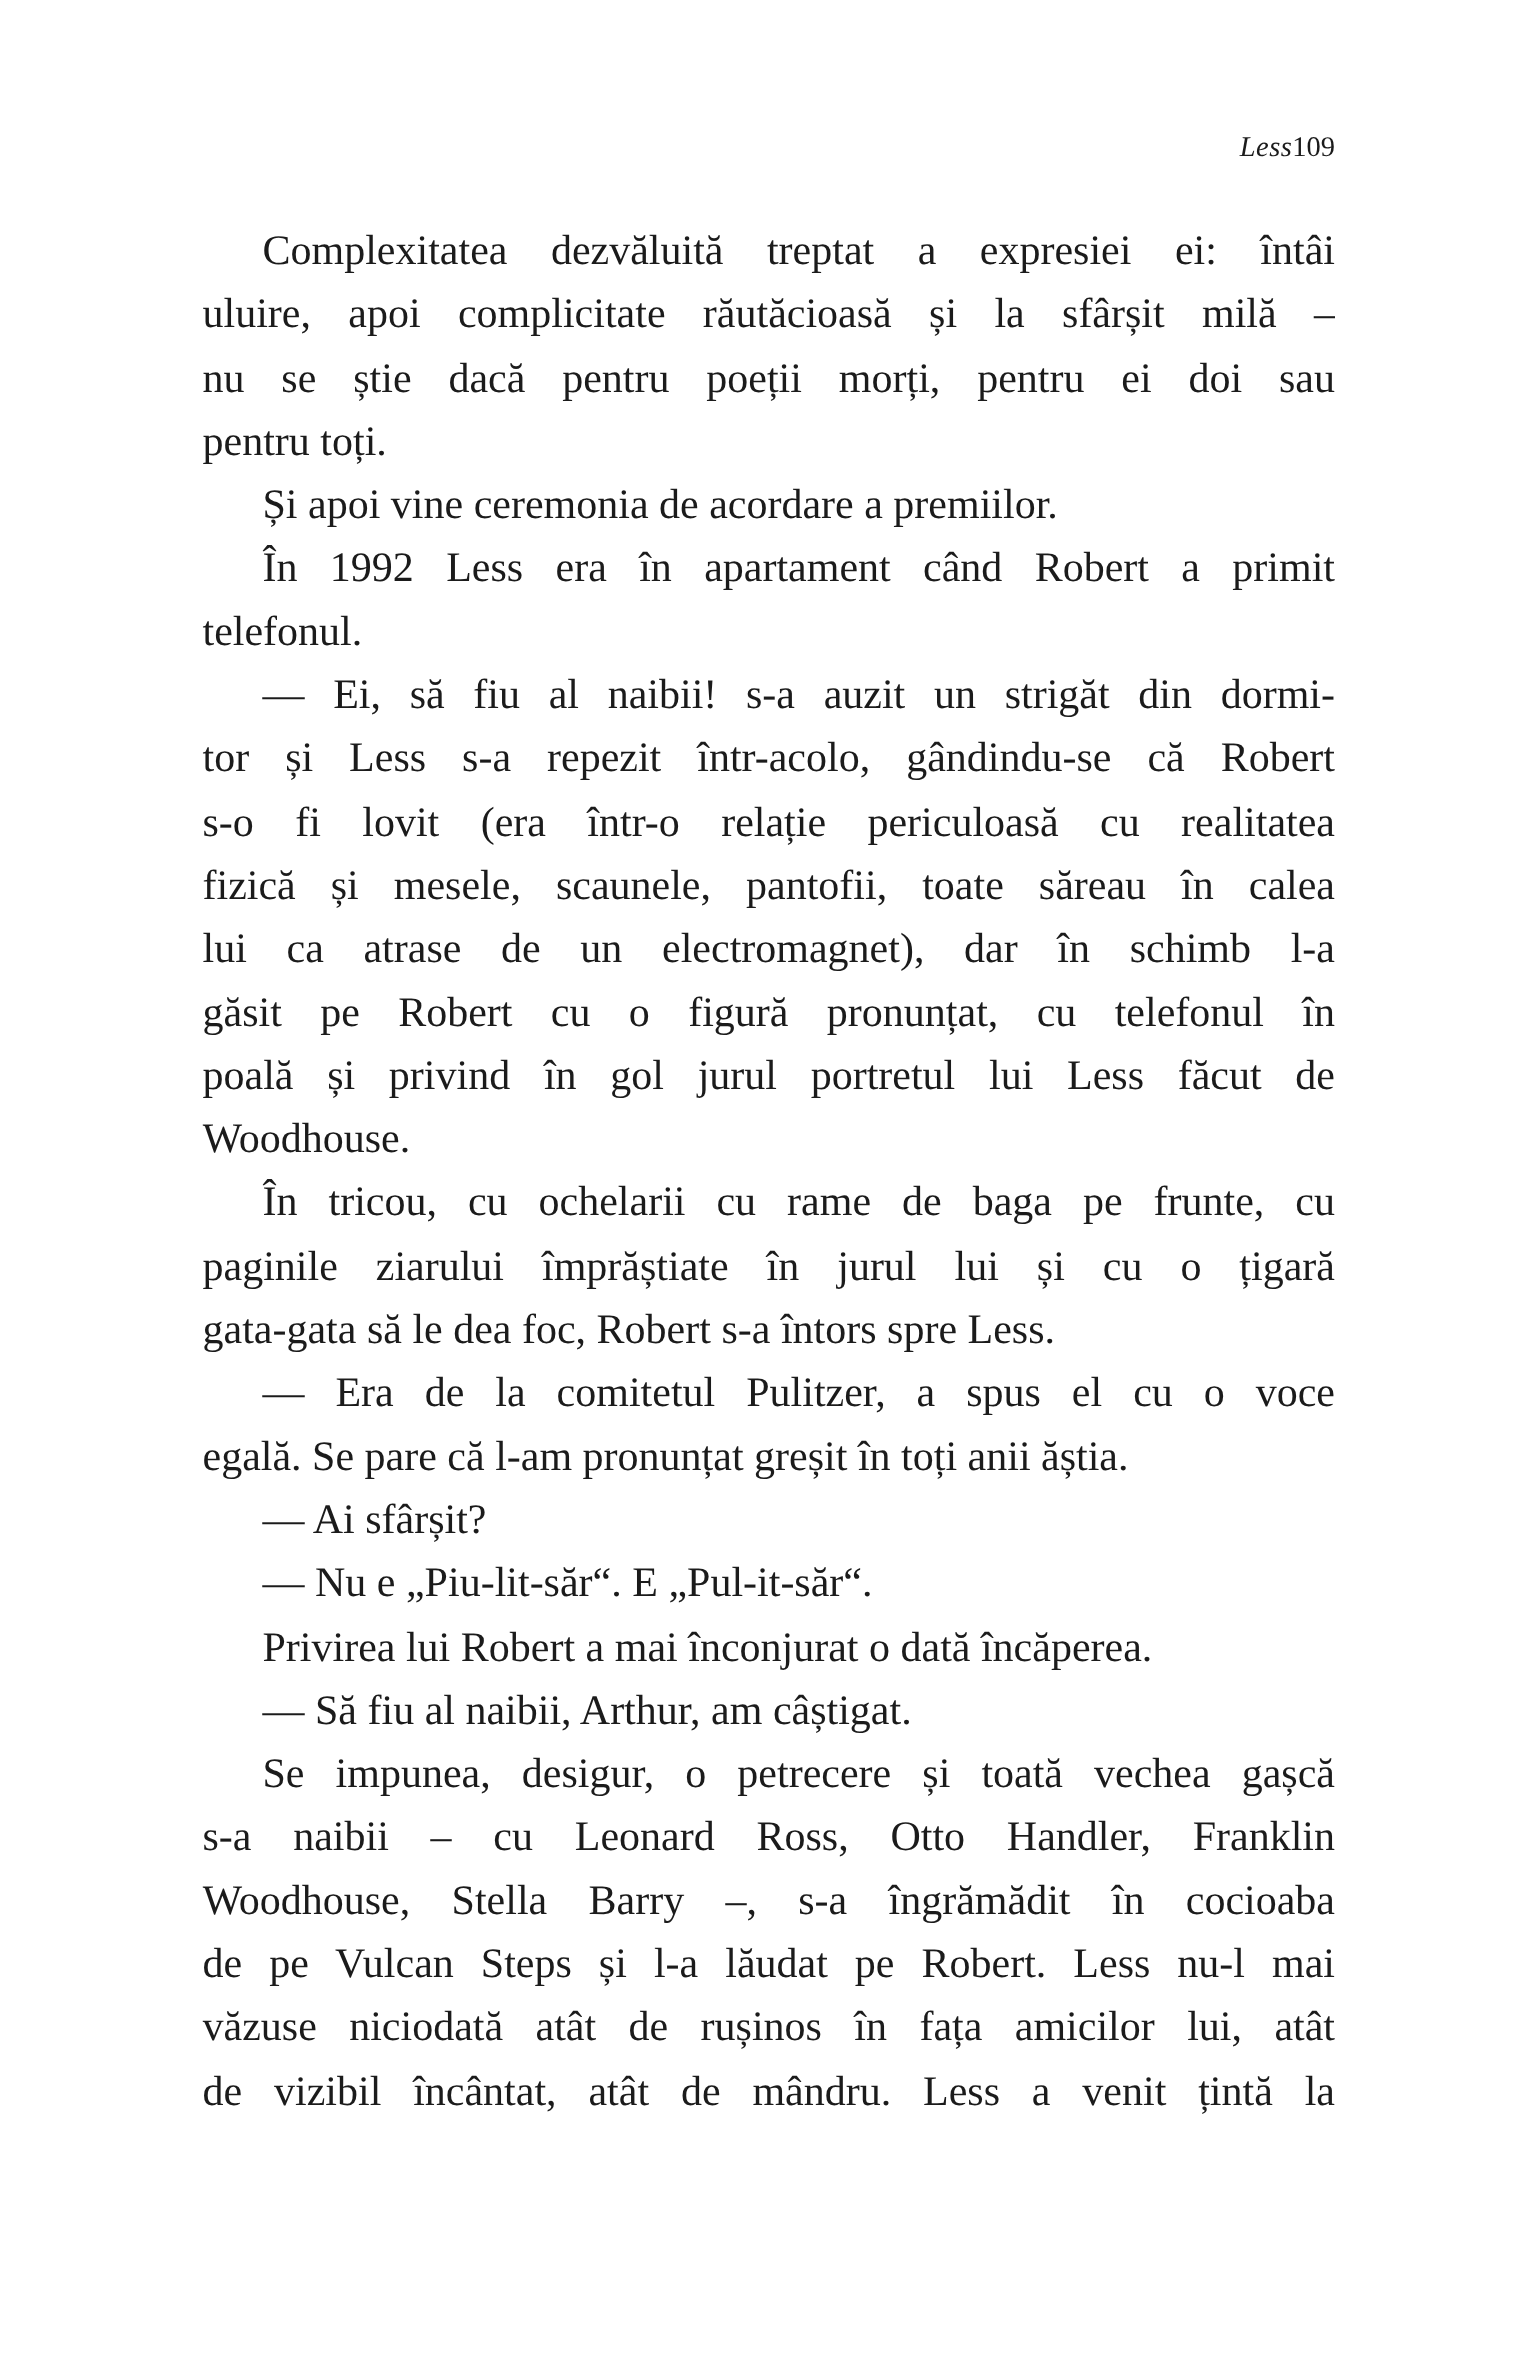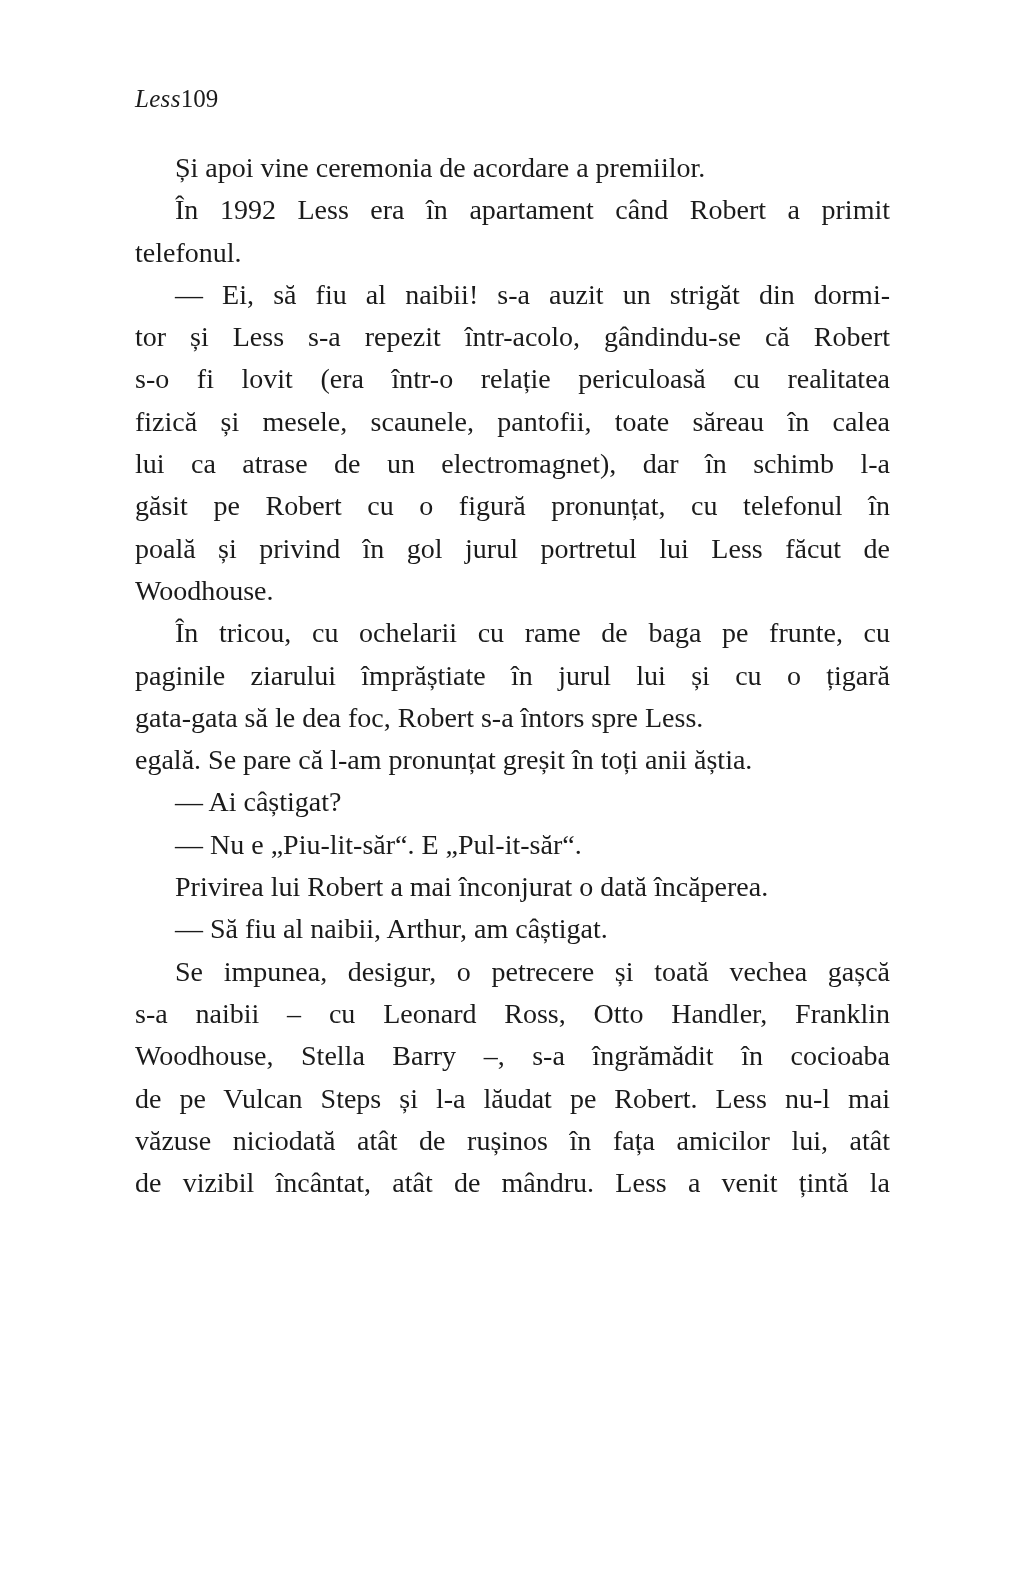--- a/index.html
+++ b/index.html
@@ -17,23 +17,23 @@
     font-family: "Liberation Serif", "DejaVu Serif", serif;
     overflow: hidden;
     box-sizing: border-box;
   }
   .page-header {
     position: absolute;
     left: 135px;
     top: 84px;
     width: 755px;
     display: flex;
-    justify-content: flex-start;
+    justify-content: flex-end;
     align-items: baseline;
-    font-size: 25px;
+    font-size: 19px;
     line-height: 30px;
   }
   .running-title {
     font-style: italic;
     letter-spacing: 0.3px;
   }
   .page-number {
     font-style: normal;
   }
   .page-body {
@@ -67,20 +67,26 @@
 </head>
 <body>
 
 <div class="page">
   <div class="page-header">
     <span class="running-title">Less</span>
     <span class="page-number">109</span>
   </div>
   <div class="page-body">
       <div class="paragraph">
+        <div class="line first">Complexitatea dezvăluită treptat a expresiei ei: întâi</div>
+        <div class="line">uluire, apoi complicitate răutăcioasă și la sfârșit milă –</div>
+        <div class="line">nu se știe dacă pentru poeții morți, pentru ei doi sau</div>
+        <div class="line last">pentru toți.</div>
+      </div>
+      <div class="paragraph">
         <div class="line first last">Și apoi vine ceremonia de acordare a premiilor.</div>
       </div>
       <div class="paragraph space-before">
         <div class="line first">În 1992 Less era în apartament când Robert a primit</div>
         <div class="line last">telefonul.</div>
       </div>
       <div class="paragraph">
         <div class="line first">— Ei, să fiu al naibii! s-a auzit un strigăt din dormi-</div>
         <div class="line">tor și Less s-a repezit într-acolo, gândindu-se că Robert</div>
         <div class="line">s-o fi lovit (era într-o relație periculoasă cu realitatea</div>
@@ -89,24 +95,25 @@
         <div class="line">găsit pe Robert cu o figură pronunțat, cu telefonul în</div>
         <div class="line">poală și privind în gol jurul portretul lui Less făcut de</div>
         <div class="line last">Woodhouse.</div>
       </div>
       <div class="paragraph">
         <div class="line first">În tricou, cu ochelarii cu rame de baga pe frunte, cu</div>
         <div class="line">paginile ziarului împrăștiate în jurul lui și cu o țigară</div>
         <div class="line last">gata-gata să le dea foc, Robert s-a întors spre Less.</div>
       </div>
       <div class="paragraph">
+        <div class="line first">— Era de la comitetul Pulitzer, a spus el cu o voce</div>
         <div class="line last">egală. Se pare că l-am pronunțat greșit în toți anii ăștia.</div>
       </div>
       <div class="paragraph">
-        <div class="line first last">— Ai câștigat?</div>
+        <div class="line first last">— Ai sfârșit?</div>
       </div>
       <div class="paragraph">
         <div class="line first last">— Nu e „Piu-lit-săr“. E „Pul-it-săr“.</div>
       </div>
       <div class="paragraph">
         <div class="line first last">Privirea lui Robert a mai înconjurat o dată încăperea.</div>
       </div>
       <div class="paragraph">
         <div class="line first last">— Să fiu al naibii, Arthur, am câștigat.</div>
       </div>

